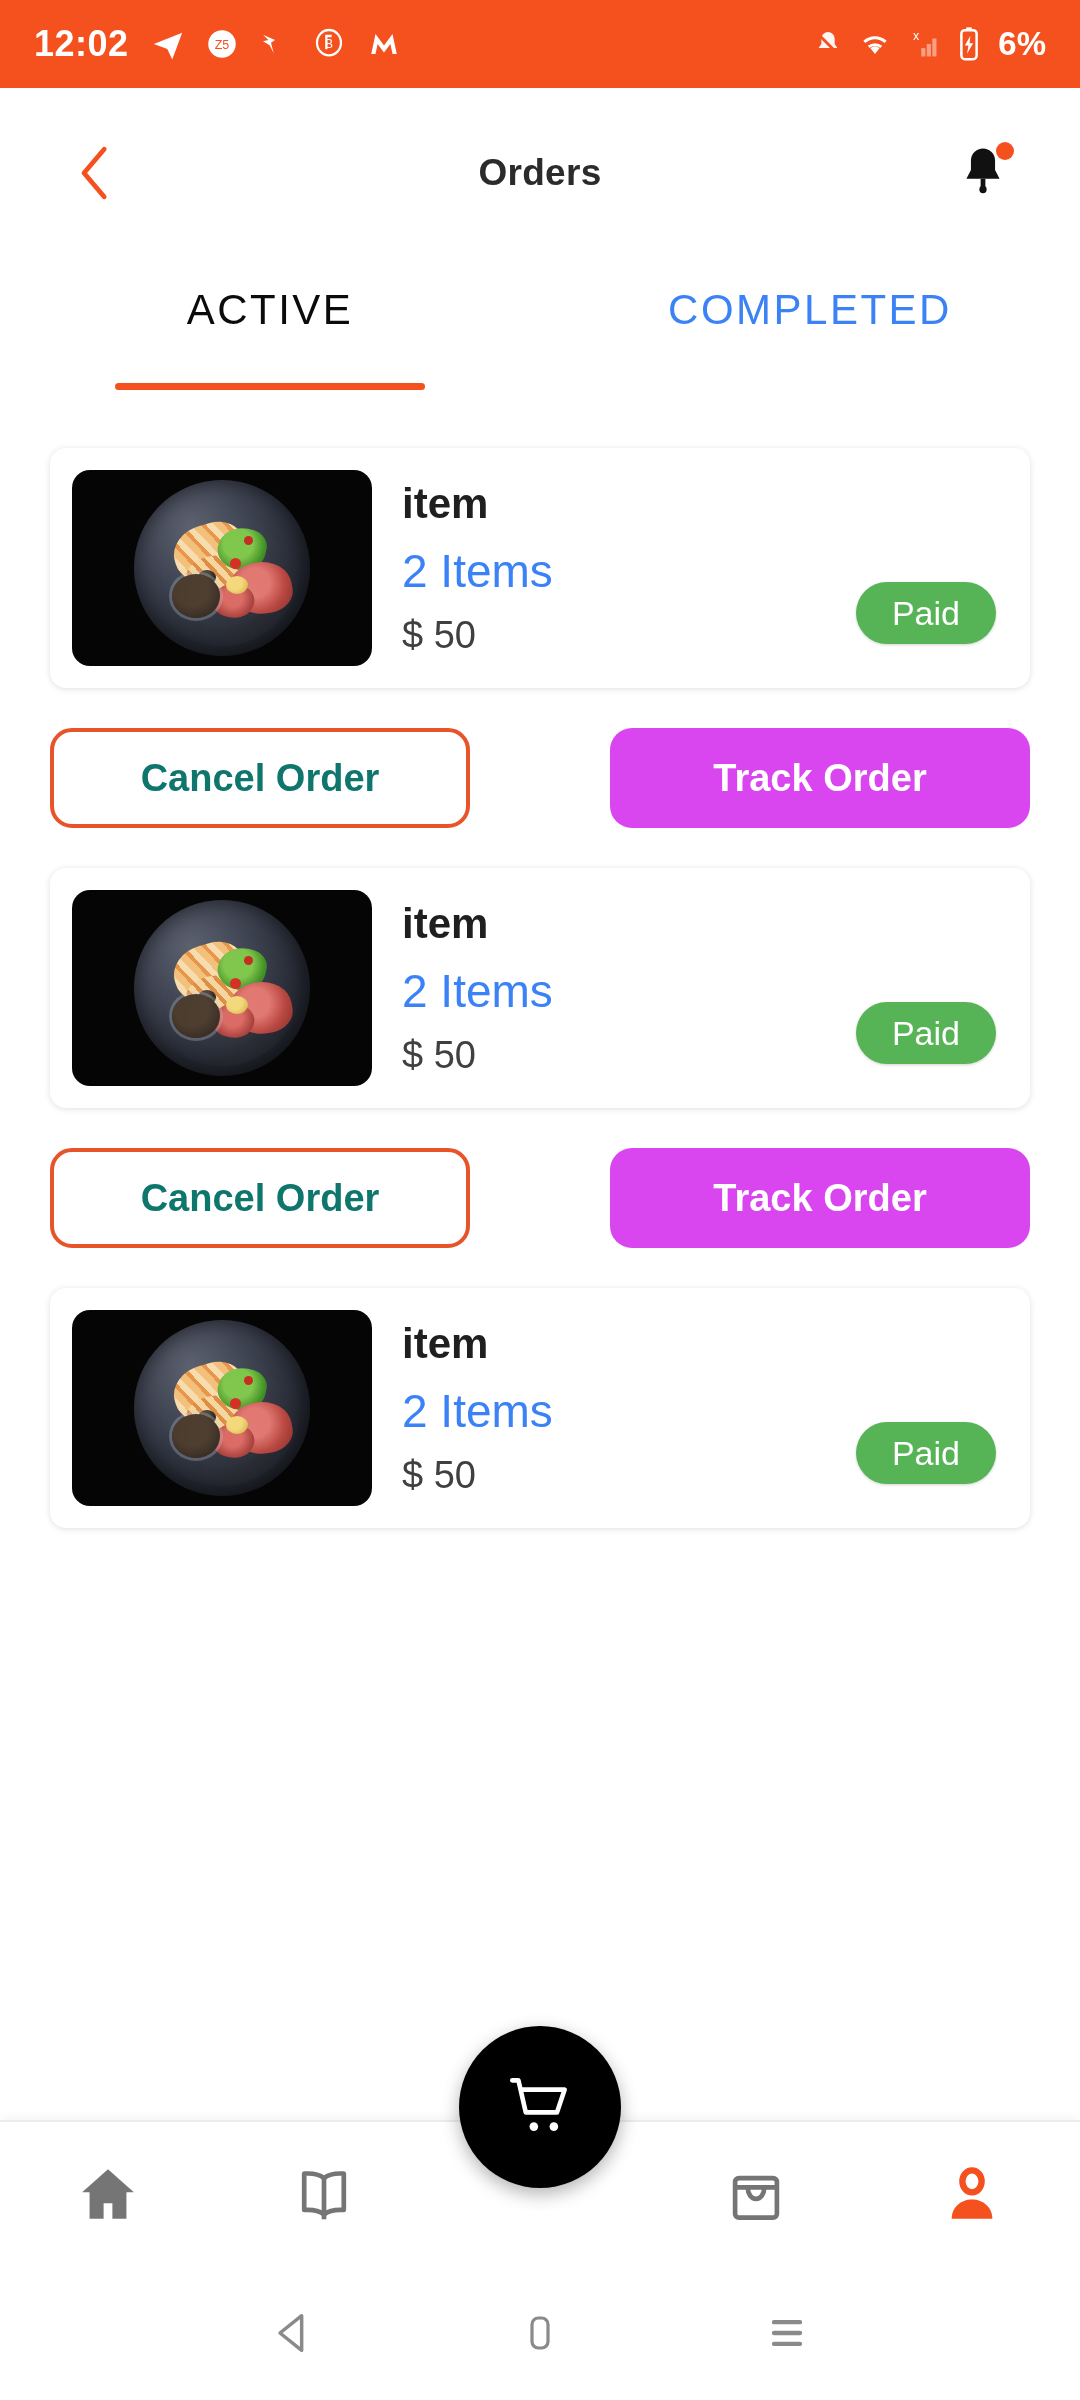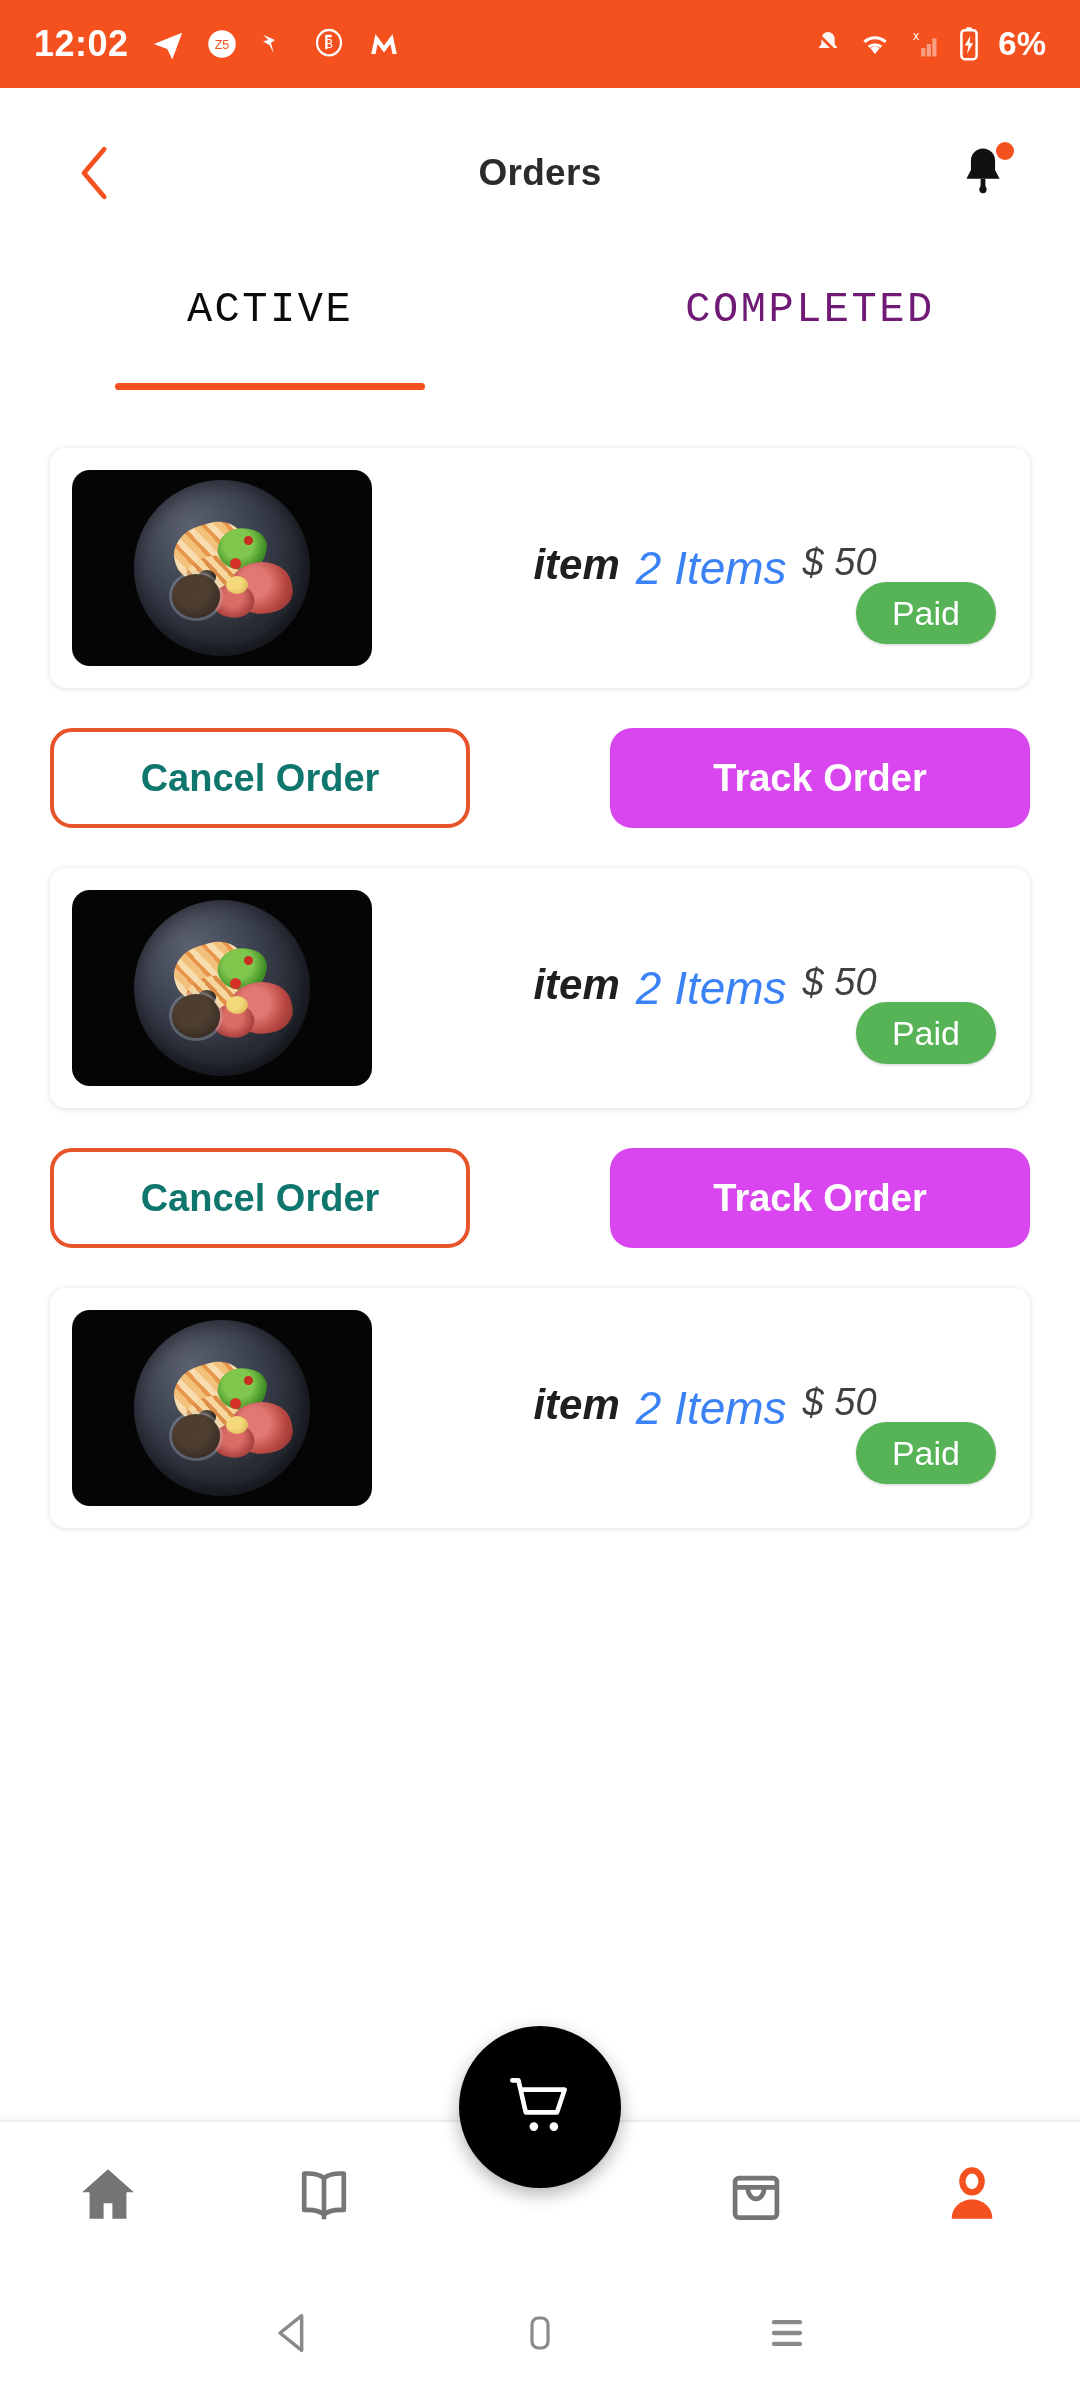--- a/index.html
+++ b/index.html
@@ -37,25 +37,25 @@
   }
   .bell-wrap{ margin-left:auto; width:74px; height:74px; position:relative;
     display:flex; align-items:center; justify-content:center; }
   .bell-dot{ position:absolute; top:6px; right:6px; width:18px; height:18px;
     border-radius:50%; background:#F4511E; }
 
   
   .tabs{ display:flex; height:150px; background:#fff; }
   .tab{
     flex:1; display:flex; flex-direction:column; align-items:center;
-    justify-content:flex-start; padding-top:28px; position:relative;font-family:Liberation Mono, monospace;
+    justify-content:flex-start; padding-top:28px; position:relative;
   }
   .tab-label{ font-size:42px; letter-spacing:2.5px; }
   .tab.active .tab-label{ color:#0b0b0b; font-weight:400; }
-  .tab.inactive .tab-label{ color:#701a75; font-weight:400; }
+  .tab.inactive .tab-label{ color:#3b82f6; font-weight:400; }
   .tab-underline{
     position:absolute; bottom:18px; left:50%; transform:translateX(-50%);
     width:310px; height:7px; background:#F4511E; border-radius:4px;
   }
 
   
   .content{
     position:absolute; top:408px; left:0; right:0; bottom:280px;
     background:#fff; overflow:hidden; padding:0 50px;
   }
@@ -113,21 +113,21 @@
   .fd-olive{ width:18px; height:15px; border-radius:50%; left:64px; top:90px;
     background:radial-gradient(circle at 35% 30%, #4a4238 0 30%, #16130e 85%); }
   .fd-bowl{
     width:48px; height:44px; left:38px; top:94px; border-radius:50%;
     background:radial-gradient(circle at 40% 34%, #4a3a2c 0 42%, #241a12 100%);
     box-shadow:0 0 0 3px rgba(200,210,225,.28);
   }
   .fd-corn{ width:22px; height:18px; left:92px; top:96px; border-radius:50%;
     background:radial-gradient(circle at 40% 35%, #f4d877 0 40%, #cfa53c 100%); }
 
-  .info{ flex:1; padding-left:30px; display:flex; justify-content:center; gap:16px;font-style:italic; }
+  .info{ flex:1; padding-left:30px; display:flex; flex-direction:column; justify-content:center; gap:16px; }
   .it-name{ font-size:42px; font-weight:700; color:#1f1f1f; }
   .it-count{ font-size:46px; color:#3b82f6; font-weight:400; }
   .it-price{ font-size:38px; color:#404040; font-weight:400; }
 
   .badge{
     position:absolute; right:34px; bottom:44px;
     background:#56B356; color:#fff; font-size:34px;
     padding:14px 36px; border-radius:40px; line-height:1;
     box-shadow:0 1px 3px rgba(0,0,0,.18);
   }

